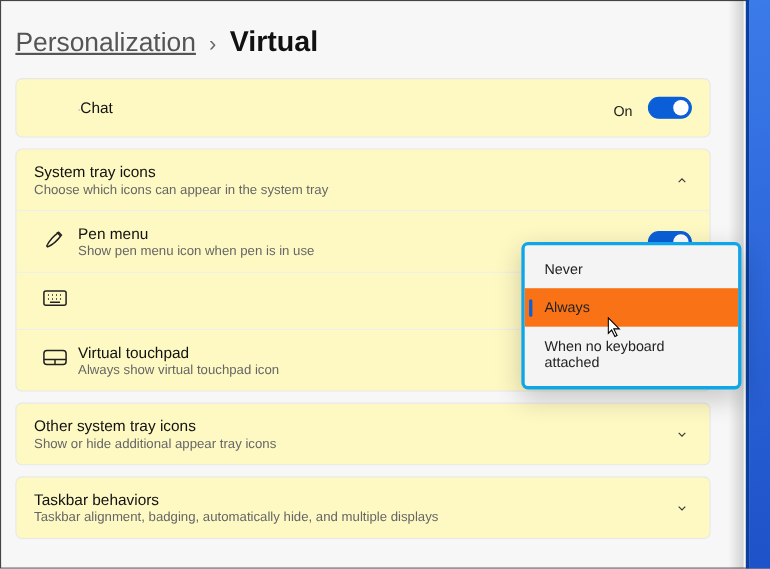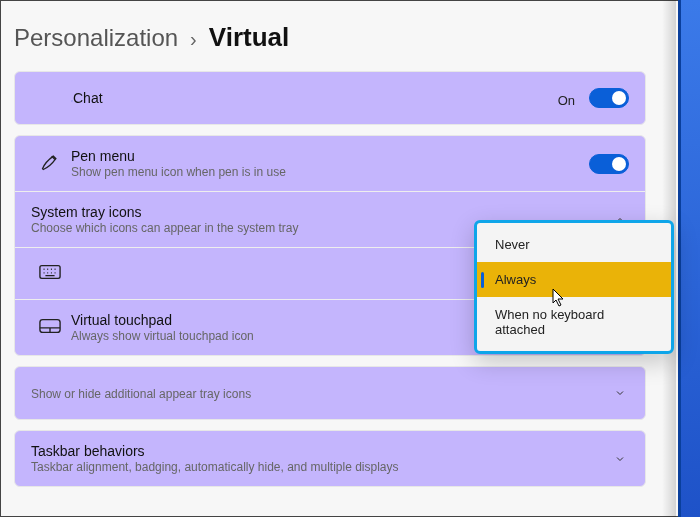--- a/index.html
+++ b/index.html
@@ -15,25 +15,25 @@
   }
   .content {
     padding: 12px 14px 0 14px;
     width: 660px;
   }
   .breadcrumb {
     display: flex; align-items: baseline; gap: 12px;
     margin: 10px 0 18px 0;
     color: #555;
   }
-  .breadcrumb .parent { font-size: 24px; font-weight: 400; color: #555; }
+  .breadcrumb .parent { font-size: 24px; font-weight: 400; color: #555; text-decoration: underline; }
   .breadcrumb .sep { font-size: 20px; color: #666; }
   .breadcrumb .current { font-size: 26px; font-weight: 600; color: #111; }
   .card {
-    background: #c4b5fd;
+    background: #fef9c3;
     border: 1px solid #e7e7e7;
     border-radius: 6px;
     margin-bottom: 10px;
   }
   .row {
     display: flex; align-items: center;
     padding: 12px 16px;
     min-height: 52px;
     position: relative;
   }
@@ -76,21 +76,21 @@
     padding: 4px 0;
     z-index: 10;
   }
   .dropdown .opt {
     padding: 10px 14px 10px 18px;
     font-size: 13px;
     color: #222;
     position: relative;
     cursor: default;
   }
-  .dropdown .opt.hover { background: #eab308; }
+  .dropdown .opt.hover { background: #f97316; }
   .dropdown .opt.selected::before {
     content: "";
     position: absolute; left: 4px; top: 10px;
     width: 3px; height: 16px;
     background: #0a5fd8;
     border-radius: 2px;
   }
   .cursor {
     position: absolute;
     left: 552px; top: 288px;
@@ -139,54 +139,54 @@
       <div class="right">
         <span class="state-label">On</span>
         <div class="toggle">
             <div class="knob"></div>
           </div>
       </div>
     </div>
   </div>
 
   <div class="card group">
+    <div class="row">
+      <div class="texts">
+        <div class="title">System tray icons</div>
+        <div class="desc">Choose which icons can appear in the system tray</div>
+      </div>
+      <div class="right">
+        <span class="chevron">
+          <svg viewBox="0 0 24 24" fill="none" stroke="#333" stroke-width="2">
+              <path d="M6 15l6-6 6 6"></path>
+            </svg>
+        </span>
+      </div>
+    </div>
+
     <div class="row subrow">
       <div class="icon-slot" style="margin-left:-42px;">
         <span>
           <svg width="20" height="20" viewBox="0 0 24 24" fill="none" stroke="#222" stroke-width="1.6">
             <path d="M3 20c3-7 6-10 13-15l3 3c-5 7-8 10-15 13z"></path>
               <path d="M14 5l4 4"></path>
           </svg>
         </span>
       </div>
       <div class="texts">
         <div class="title">Pen menu</div>
         <div class="desc">Show pen menu icon when pen is in use</div>
       </div>
       <div class="right">
         <div class="toggle">
             <div class="knob"></div>
           </div>
       </div>
     </div>
 
-    <div class="row">
-      <div class="texts">
-        <div class="title">System tray icons</div>
-        <div class="desc">Choose which icons can appear in the system tray</div>
-      </div>
-      <div class="right">
-        <span class="chevron">
-          <svg viewBox="0 0 24 24" fill="none" stroke="#333" stroke-width="2">
-              <path d="M6 15l6-6 6 6"></path>
-            </svg>
-        </span>
-      </div>
-    </div>
-
     <div class="row subrow">
       <div class="icon-slot" style="margin-left:-42px;">
         <span>
           <svg width="22" height="16" viewBox="0 0 24 16" fill="none" stroke="#222" stroke-width="1.5">
             <rect x="1" y="1" width="22" height="14" rx="2"></rect>
               <path d="M5 5h1M9 5h1M13 5h1M17 5h1M5 9h1M9 9h1M13 9h1M17 9h1M7 12h10"></path>
           </svg>
         </span>
       </div>
       <div class="texts">
@@ -211,20 +211,21 @@
         <div class="toggle off">
             <div class="knob"></div>
           </div>
       </div>
     </div>
   </div>
 
   <div class="card">
     <div class="row">
       <div class="texts">
+        <div class="title">Other system tray icons</div>
         <div class="desc">Show or hide additional appear tray icons</div>
       </div>
       <div class="right">
         <span class="chevron">
           <svg viewBox="0 0 24 24" fill="none" stroke="#333" stroke-width="2">
               <path d="M6 9l6 6 6-6"></path>
             </svg>
         </span>
       </div>
     </div>

